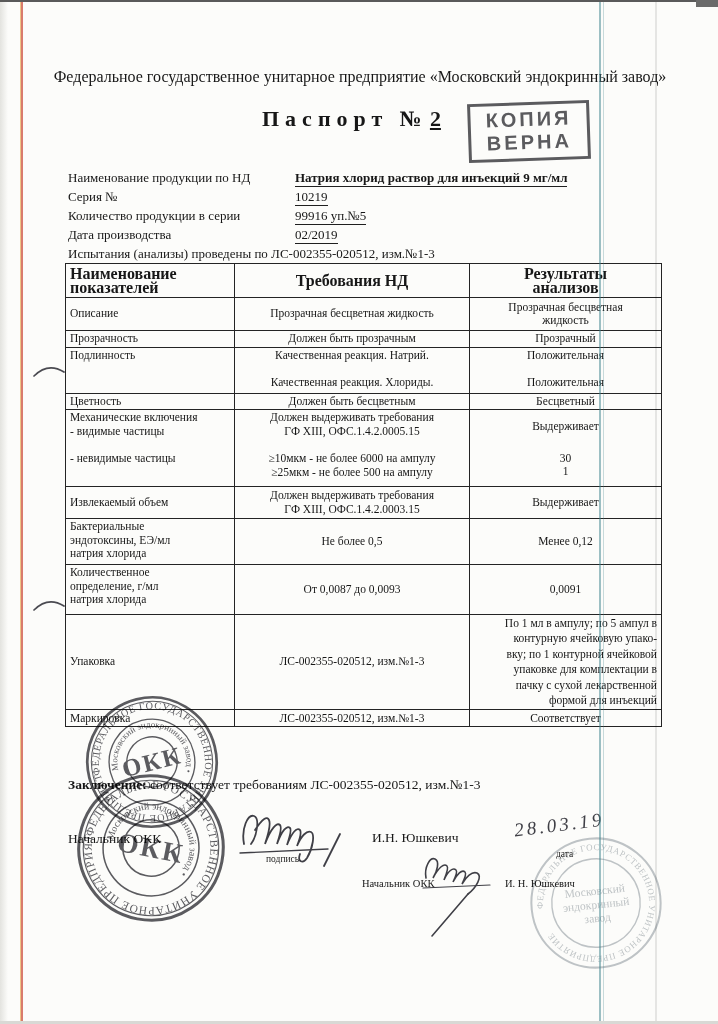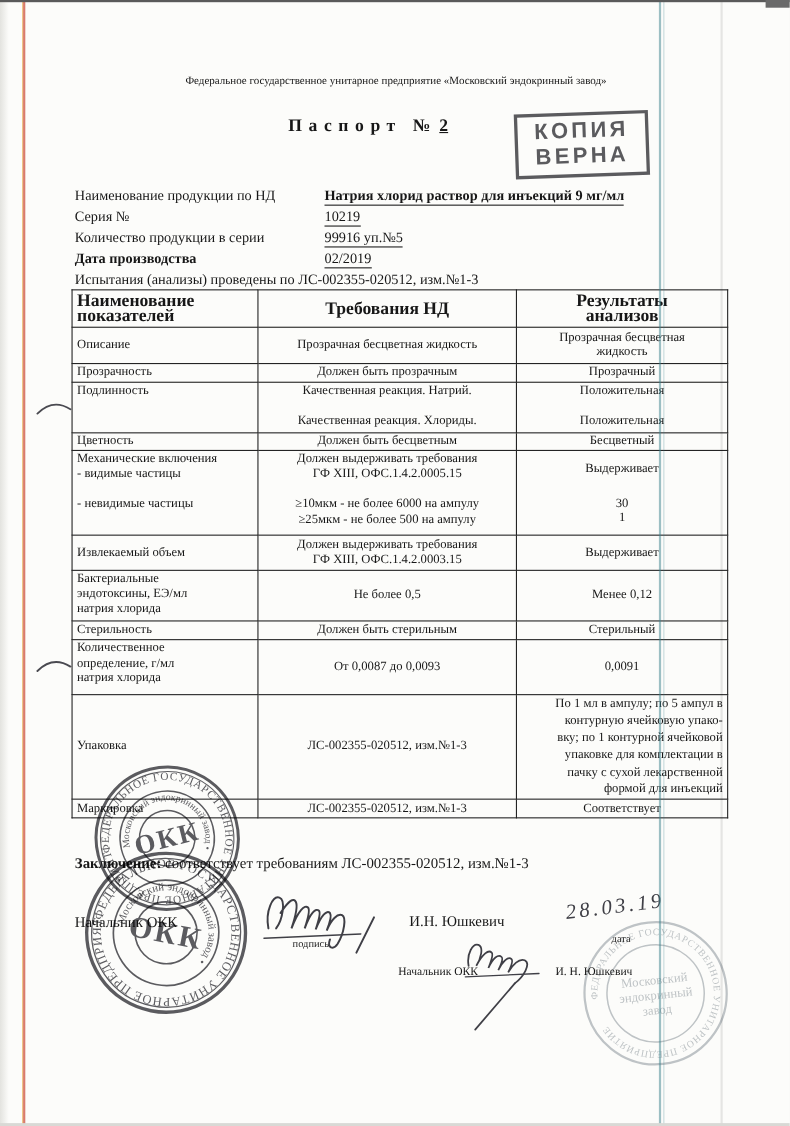--- a/index.html
+++ b/index.html
@@ -14,22 +14,22 @@
   .edge-top{position:absolute;left:0;top:0;width:718px;height:2px;background:#5a5a5a;z-index:9;}
   .edge-top-right{position:absolute;right:0;top:0;width:22px;height:7px;background:#6a6a6a;z-index:9;}
   .edge-bottom{position:absolute;left:0;bottom:0;width:718px;height:3px;background:#d9d9d5;z-index:9;}
   .edge-left{position:absolute;left:0;top:0;width:8px;height:1024px;background:linear-gradient(90deg,#e3e3df,rgba(255,255,255,0));z-index:8;}
   .line-yellow{position:absolute;left:20px;top:0;width:1px;height:1024px;background:rgba(232,182,106,.8);z-index:8;}
   .line-red{position:absolute;left:21px;top:0;width:2px;height:1024px;background:rgba(205,80,60,.75);z-index:8;}
   .line-teal-1{position:absolute;left:599px;top:0;width:2px;height:1024px;background:rgba(60,130,140,.5);z-index:8;}
   .line-teal-2{position:absolute;left:603px;top:0;width:1px;height:1024px;background:rgba(60,130,140,.28);z-index:8;}
   .line-fold{position:absolute;left:655px;top:0;width:2px;height:1024px;background:rgba(0,0,0,.09);z-index:8;}
 
-  .org-line{position:absolute;left:40px;top:68px;width:640px;text-align:center;font-size:10px;}
-  .doc-title{position:absolute;left:262px;top:106px;font-size:16px;font-weight:bold;letter-spacing:6px;white-space:nowrap;}
+  .org-line{position:absolute;left:40px;top:68px;width:640px;text-align:center;font-size:16px;}
+  .doc-title{position:absolute;left:262px;top:106px;font-size:22px;font-weight:bold;letter-spacing:6px;white-space:nowrap;}
   .doc-title .num{text-decoration:underline;letter-spacing:0;margin-left:2px;}
   .copy-stamp{
     position:absolute;left:468px;top:102px;width:116px;padding:3px 0 4px 0;
     border:3px solid #454549;color:#454549;text-align:center;
     font-family:"Liberation Sans", sans-serif;font-size:20px;font-weight:bold;letter-spacing:3px;
     line-height:23px;white-space:pre-line;transform:rotate(-2deg);opacity:.88;z-index:5;
   }
 
   .info-label{position:absolute;left:68px;font-size:13px;white-space:nowrap;}
   .info-value{position:absolute;left:295px;font-size:13px;white-space:nowrap;border-bottom:1px solid #1f1f1f;}
@@ -88,21 +88,21 @@
 
 <div class="copy-stamp">КОПИЯ
 ВЕРНА</div>
 
 <div class="info-label" style="top:170px;">Наименование продукции по НД</div>
 <div class="info-value bold" style="top:170px;">Натрия хлорид раствор для инъекций 9 мг/мл</div>
 <div class="info-label" style="top:189px;">Серия №</div>
 <div class="info-value" style="top:189px;">10219</div>
 <div class="info-label" style="top:208px;">Количество продукции в серии</div>
 <div class="info-value" style="top:208px;">99916 уп.№5</div>
-<div class="info-label" style="top:227px;font-weight:bold;">Дата производства</div>
+<div class="info-label" style="top:227px;">Дата производства</div>
 <div class="info-value" style="top:227px;">02/2019</div>
 <div class="tests-line">Испытания (анализы) проведены по ЛС-002355-020512, изм.№1-3</div>
 
 <table class="spec">
   <tbody>
       <tr style="height:34px;">
     <th class="c1 pre">Наименование
 показателей</th>
     <th class="c2 pre">Требования НД</th>
     <th class="c3 pre">Результаты
@@ -157,25 +157,20 @@
 ГФ XIII, ОФС.1.4.2.0003.15</td>
     <td class="c3">Выдерживает</td>
   </tr>
   <tr style="height:46px;">
     <td class="c1 top pre">Бактериальные
 эндотоксины, ЕЭ/мл
 натрия хлорида</td>
     <td class="c2">Не более 0,5</td>
     <td class="c3">Менее 0,12</td>
   </tr>
-  <tr style="height:17px;">
-    <td class="c1">Стерильность</td>
-    <td class="c2">Должен быть стерильным</td>
-    <td class="c3">Стерильный</td>
-  </tr>
   <tr style="height:50px;">
     <td class="c1 top pre">Количественное
 определение, г/мл
 натрия хлорида</td>
     <td class="c2">От 0,0087 до 0,0093</td>
     <td class="c3">0,0091</td>
   </tr>
   <tr style="height:95px;">
     <td class="c1">Упаковка</td>
     <td class="c2">ЛС-002355-020512, изм.№1-3</td>

